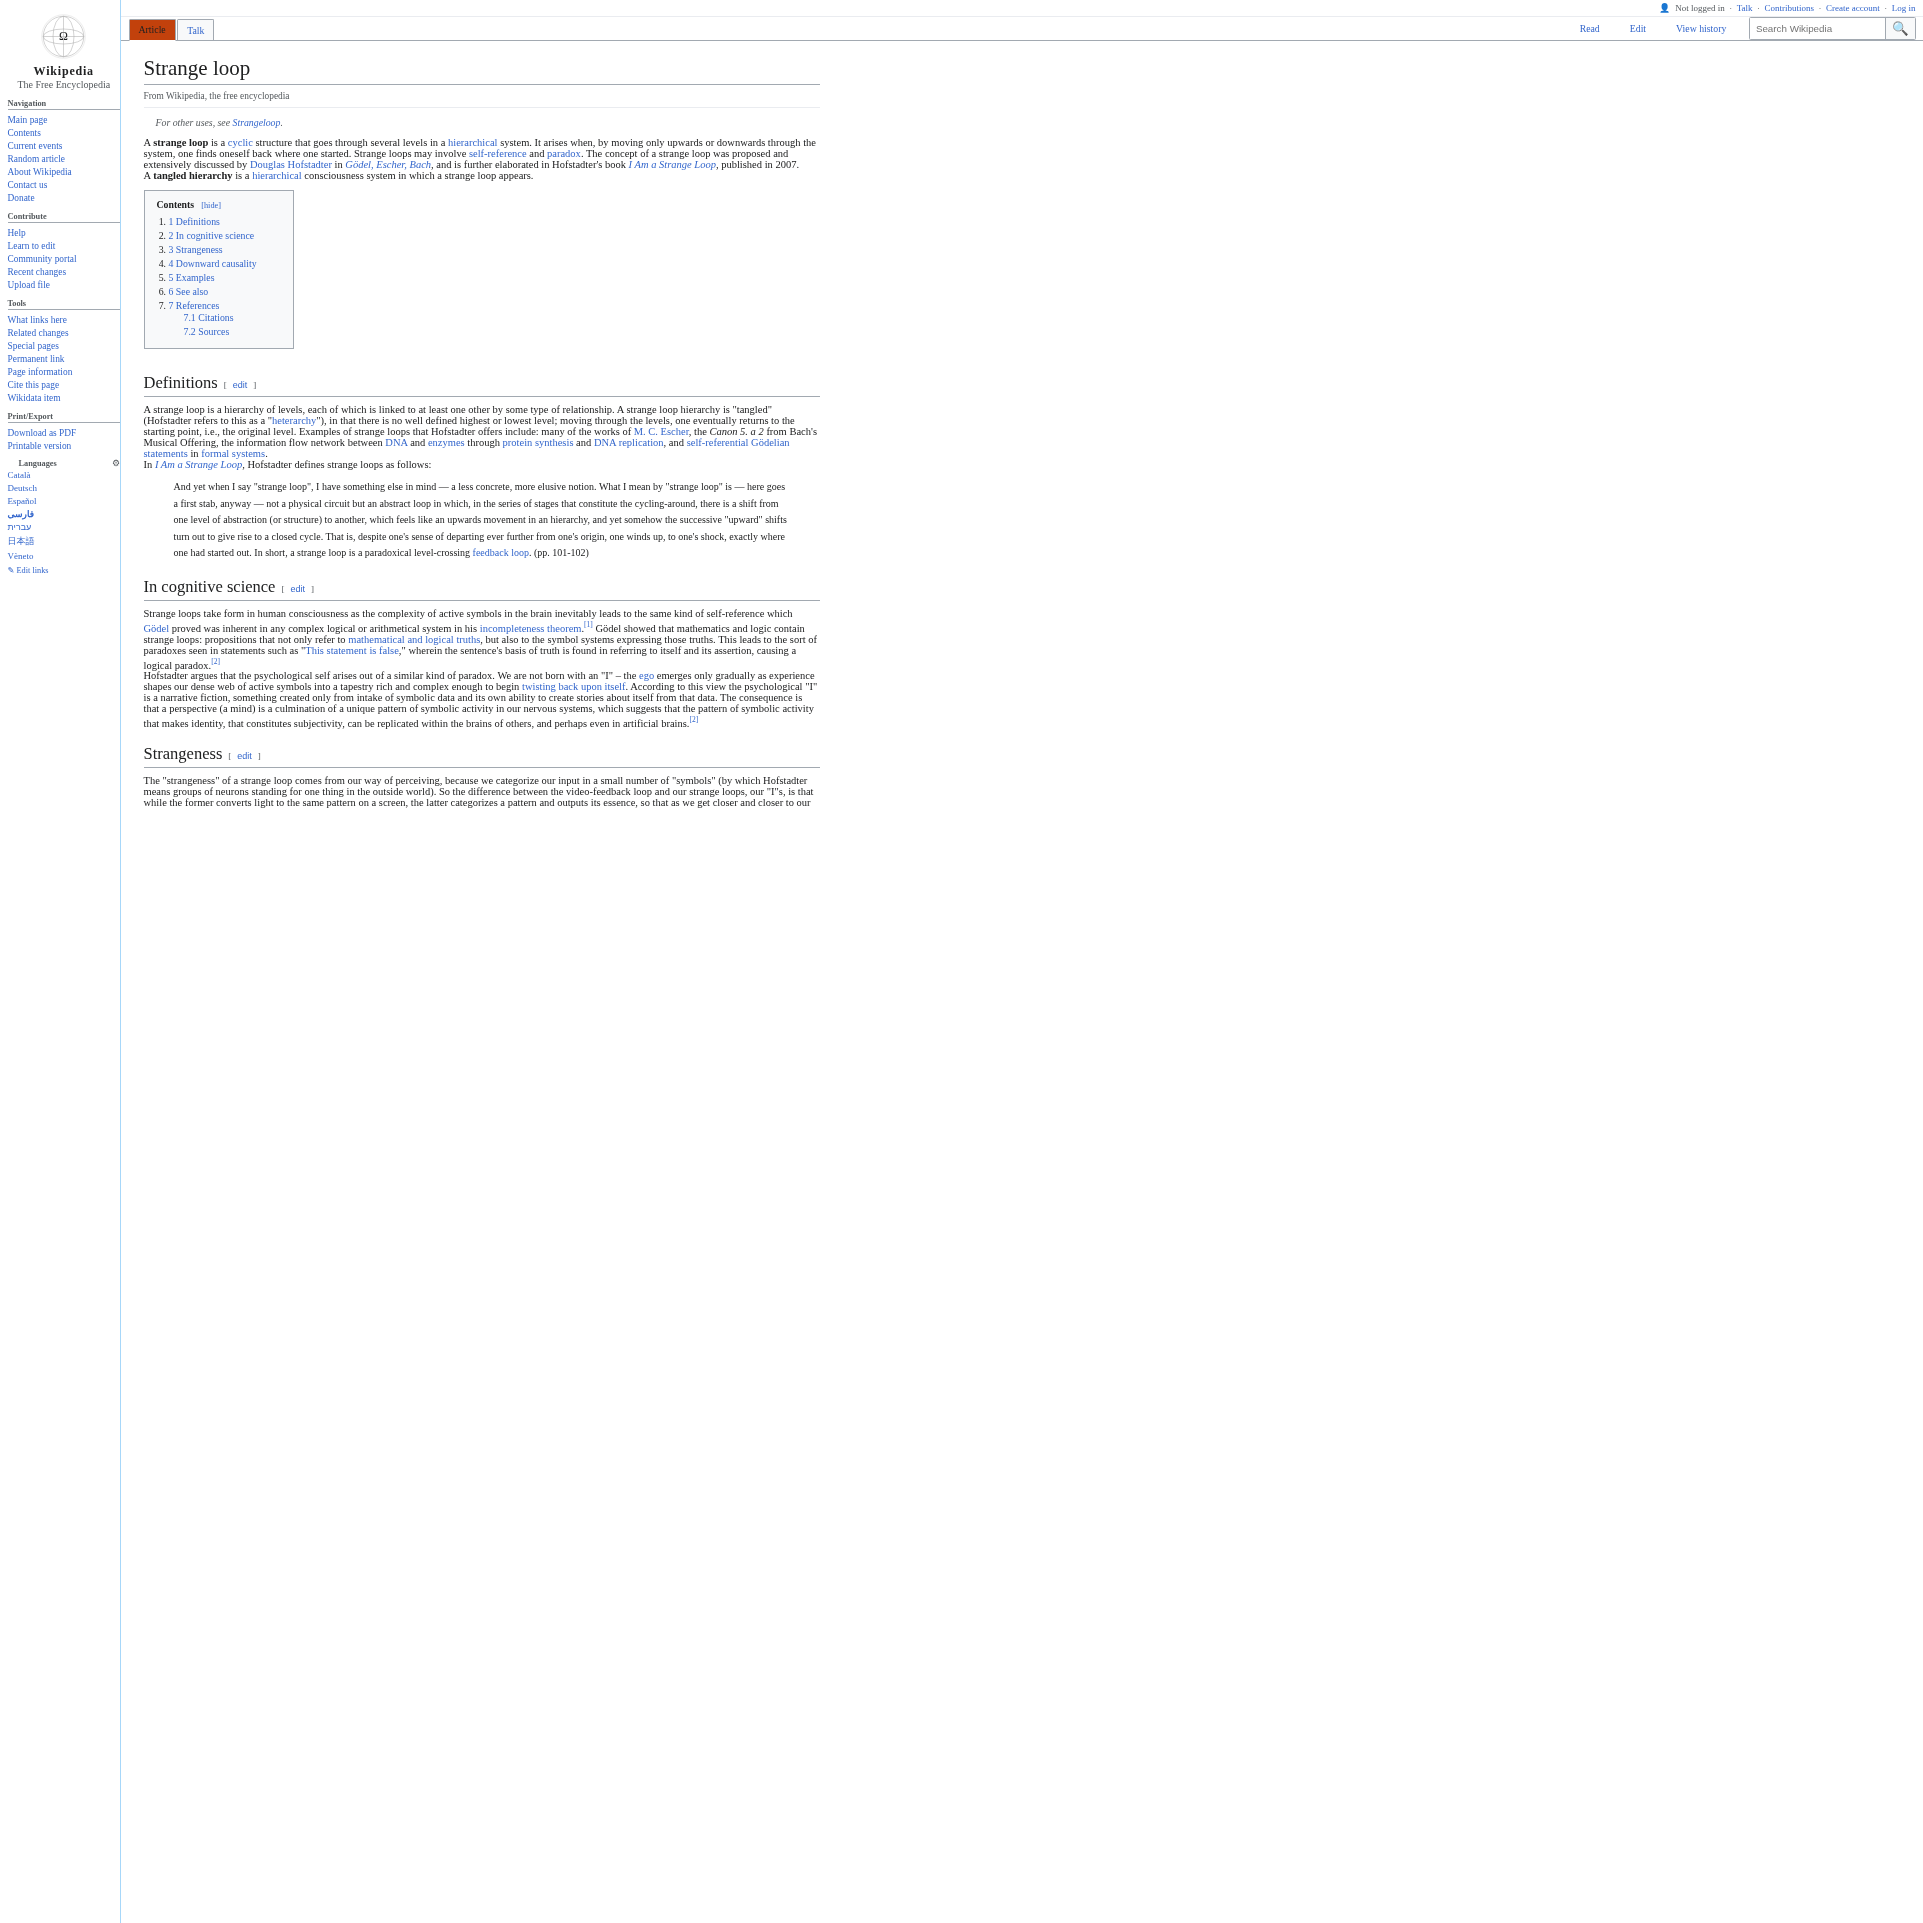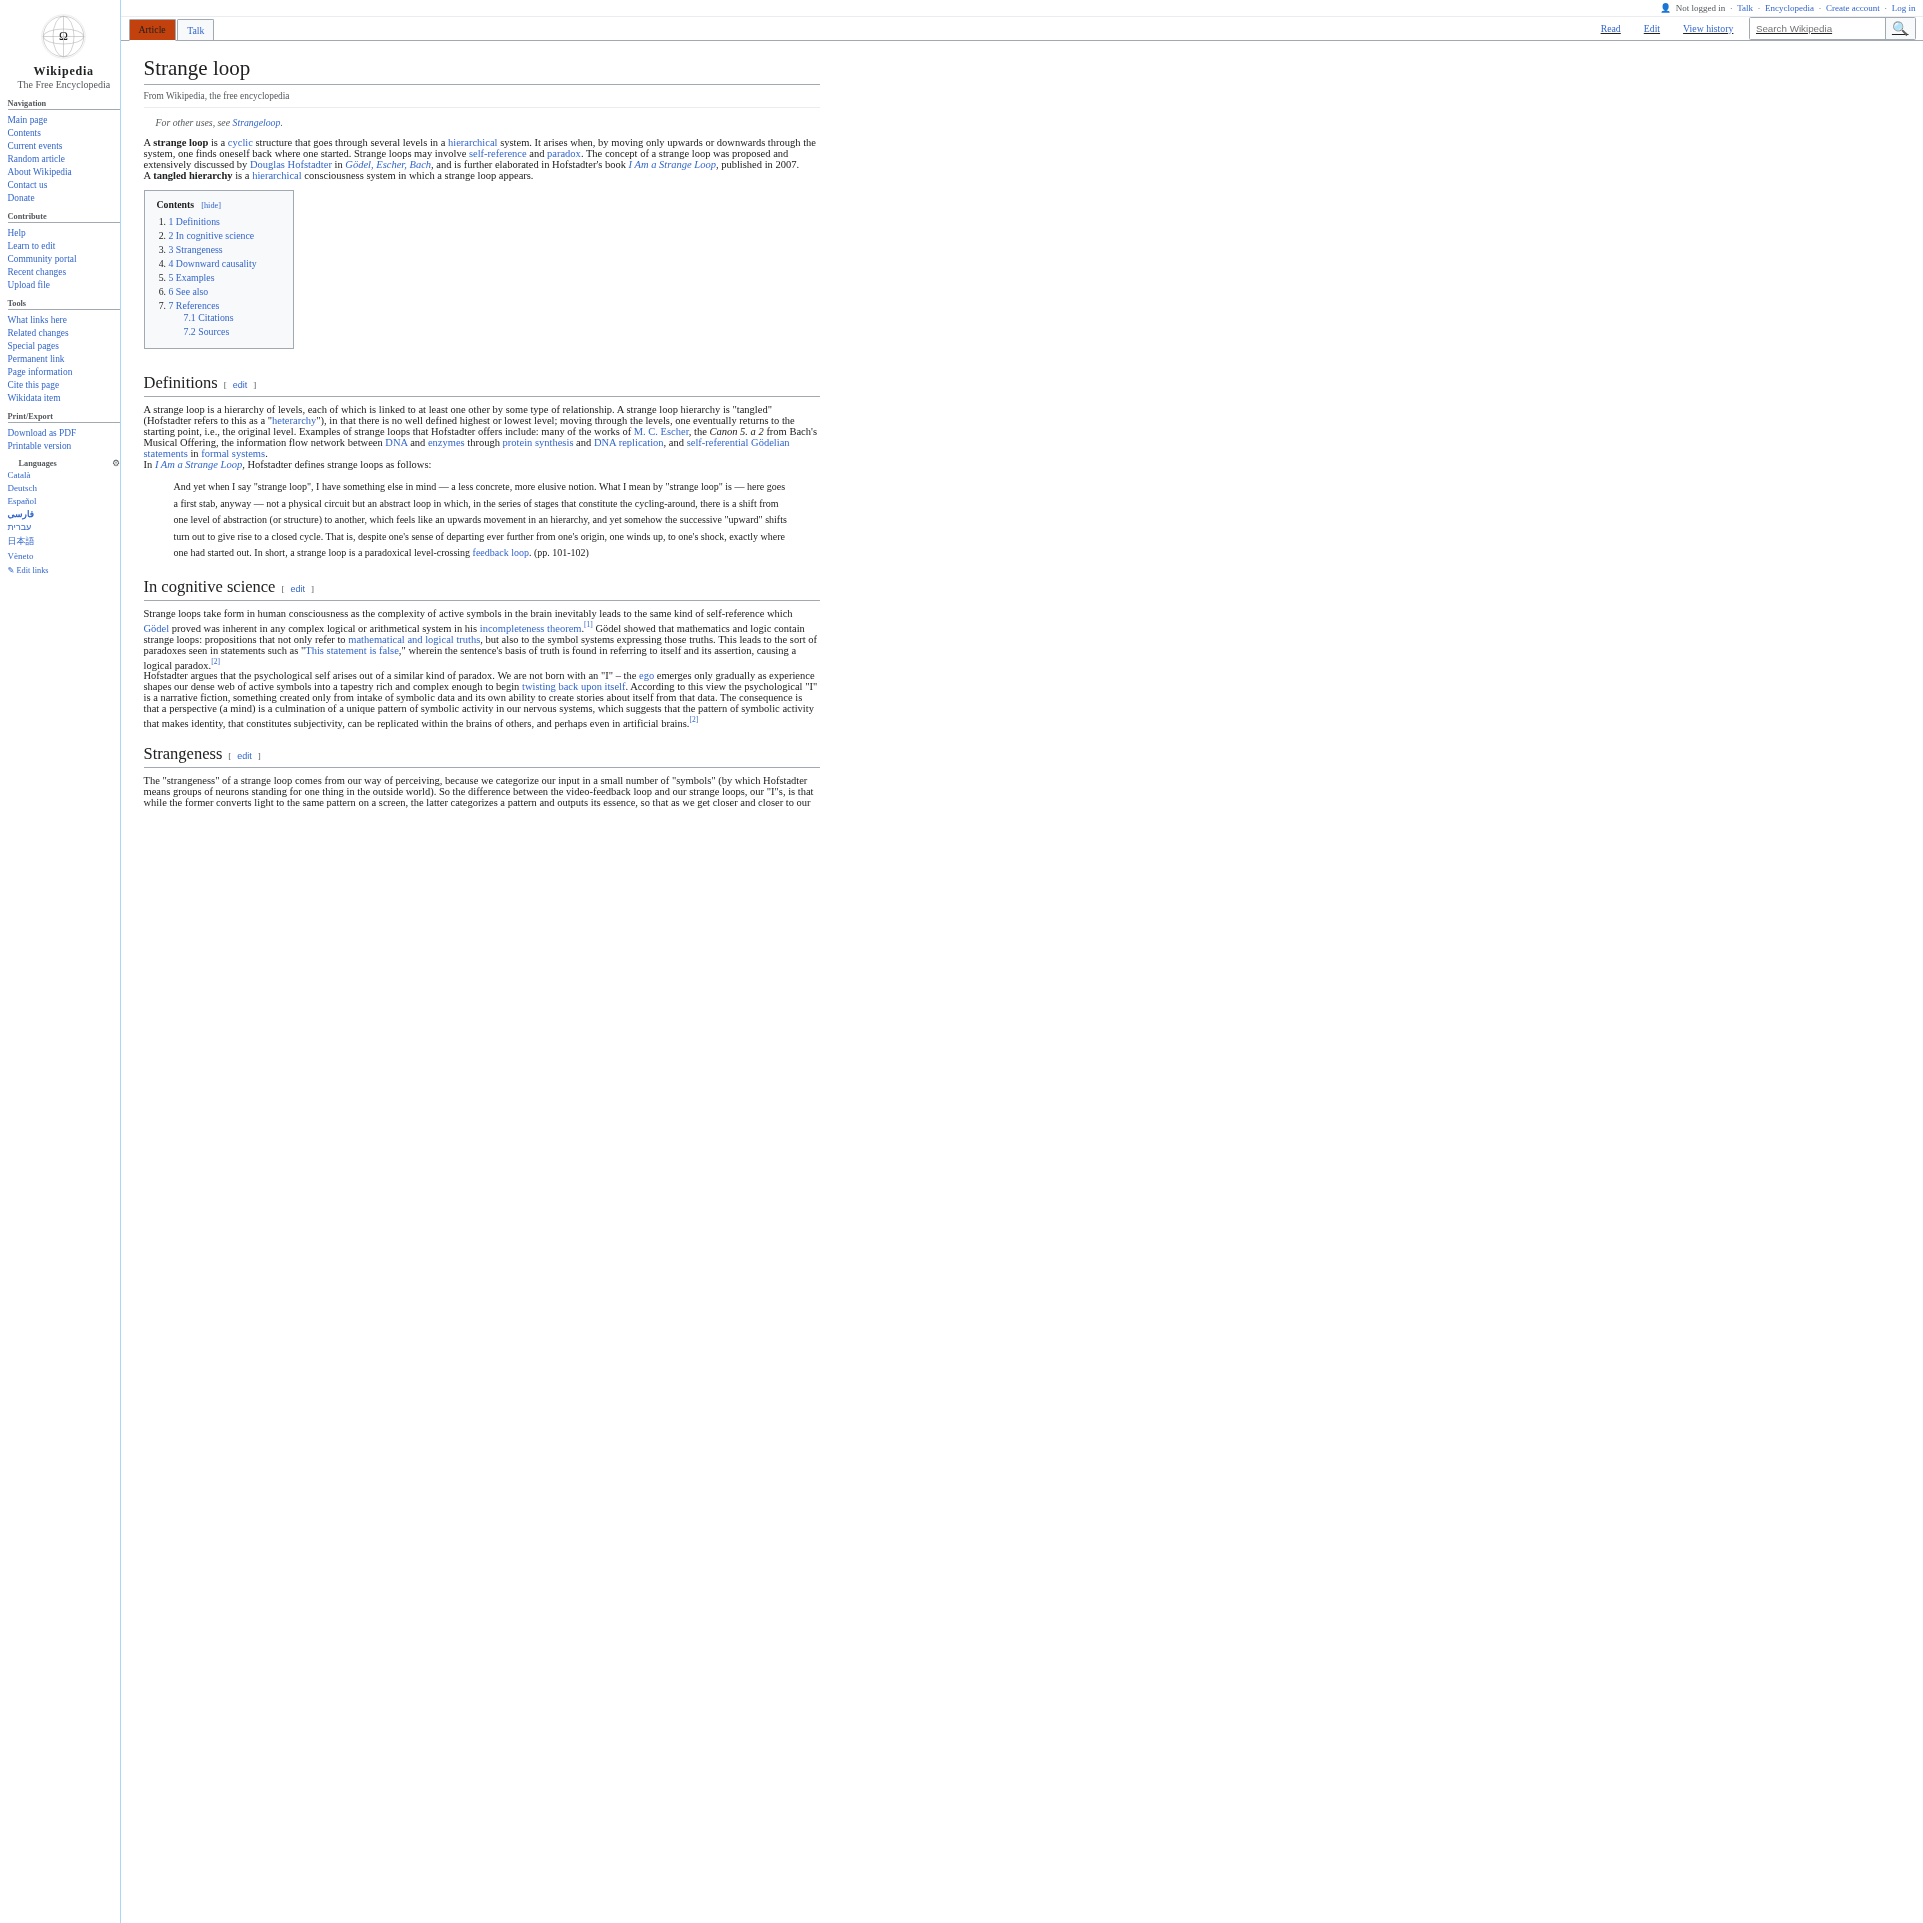--- a/index.html
+++ b/index.html
@@ -12,21 +12,21 @@
     #mw-content-area { flex: 1; display: flex; flex-direction: column; border-left: 0.8px solid #a7d7f9; }
 
     
     #mw-head { background: #fff; border-bottom: 0.8px solid #a2a9b1; }
     #mw-head-top { display: flex; justify-content: flex-end; align-items: center; padding: 3px 7.5px; font-size: 9px; color: #54595d; border-bottom: 0.8px solid #eaecf0; gap: 4.5px; }
     #mw-head-top a { color: #3366cc; font-size: 9px; }
     .head-sep { color: #54595d; }
     #mw-head-tabs { display: flex; align-items: flex-end; padding: 0 7.5px; gap: 0; }
     .mw-tab { padding: 4.5px 9px; font-size: 9.8px; border: 0.8px solid #a2a9b1; border-bottom: none; border-radius: 1.5px 1.5px 0 0; background: #f8f9fa; color: #3366cc; cursor: pointer; margin-right: 1.5px; }
     .mw-tab.active { background: #c2410c; color: #202122; font-weight: normal; border-bottom: 0.8px solid #fff; position: relative; bottom: -0.8px; }
-    .mw-tab-actions { margin-left: auto; display: flex; align-items: center; gap: 8px; text-decoration: underline; }
+    .mw-tab-actions { margin-left: auto; display: flex; align-items: center; gap: 15px; }
     .mw-tab-action { padding: 3.8px 7.5px; font-size: 9.8px; color: #3366cc; cursor: pointer; }
     .mw-search-box { display: flex; align-items: center; border: 0.8px solid #a2a9b1; border-radius: 1.5px; overflow: hidden; }
     .mw-search-box input { border: none; outline: none; padding: 3px 6px; font-size: 9.8px; width: 135px; }
     .mw-search-btn { background: #f8f9fa; border: none; border-left: 0.8px solid #a2a9b1; padding: 3px 6px; cursor: pointer; color: #54595d; }
 
     
     .mw-logo { text-align: center; margin-bottom: 9px; padding-top: 6px; }
     .mw-logo-circle { width: 45px; height: 45px; margin: 0 auto 3px; }
     .mw-logo svg { width: 45px; height: 45px; }
     .mw-logo-title { font-family: 'Linux Libertine', Georgia, serif; font-size: 12px; letter-spacing: 0.8px; color: #202122; font-weight: bold; }
@@ -153,21 +153,21 @@
 
   <div id="mw-content-area">
 
     <div id="mw-head">
       <div id="mw-head-top">
         <span class="user-icon">👤</span>
         <span>Not logged in</span>
         <span class="head-sep">·</span>
         <a href="#">Talk</a>
         <span class="head-sep">·</span>
-        <a href="#">Encyclopedia</a>
+        <a href="#">Contributions</a>
         <span class="head-sep">·</span>
         <a href="#">Create account</a>
         <span class="head-sep">·</span>
         <a href="#">Log in</a>
       </div>
       <div id="mw-head-tabs">
         <div class="mw-tab active">Article</div>
         <div class="mw-tab">Talk</div>
         <div class="mw-tab-actions">
           <span class="mw-tab-action">Read</span>

